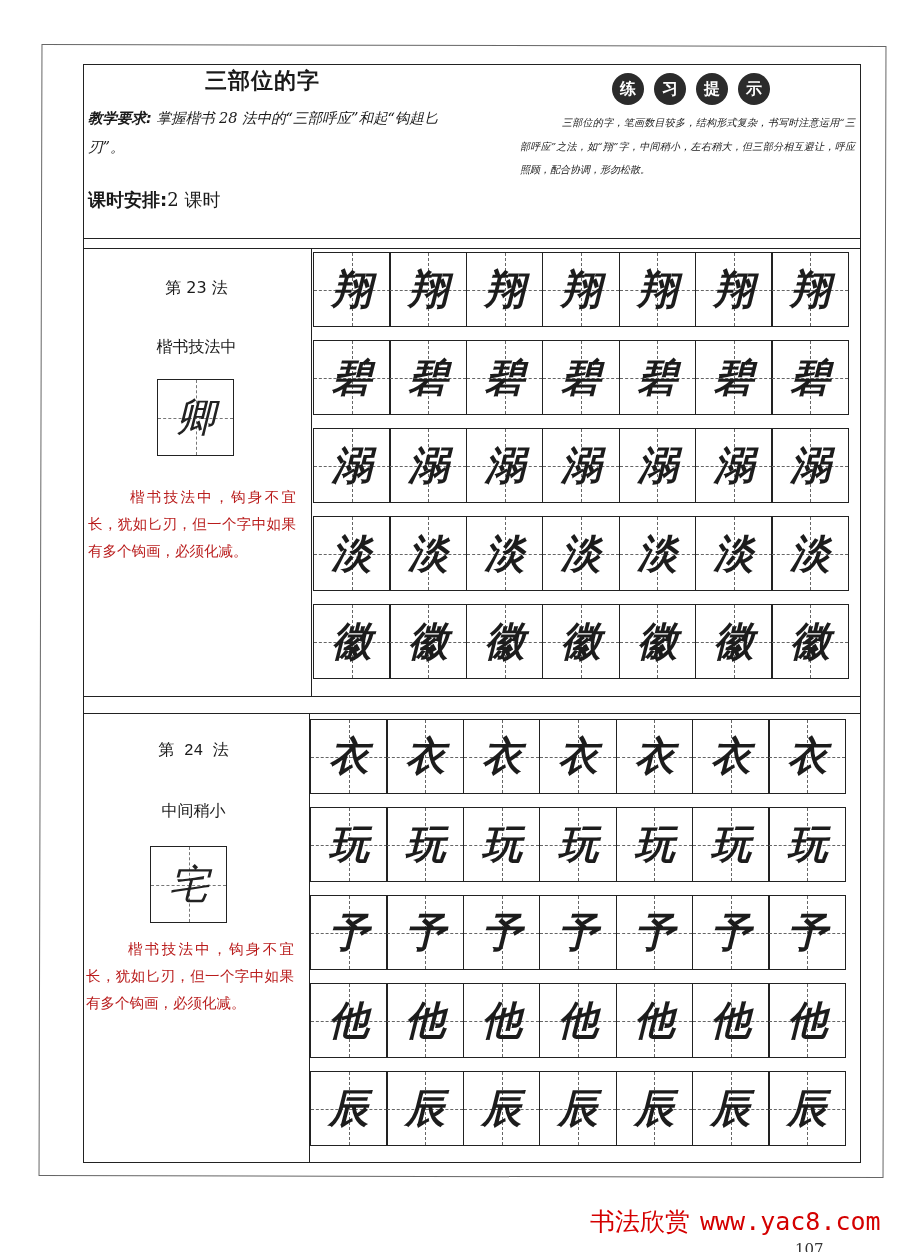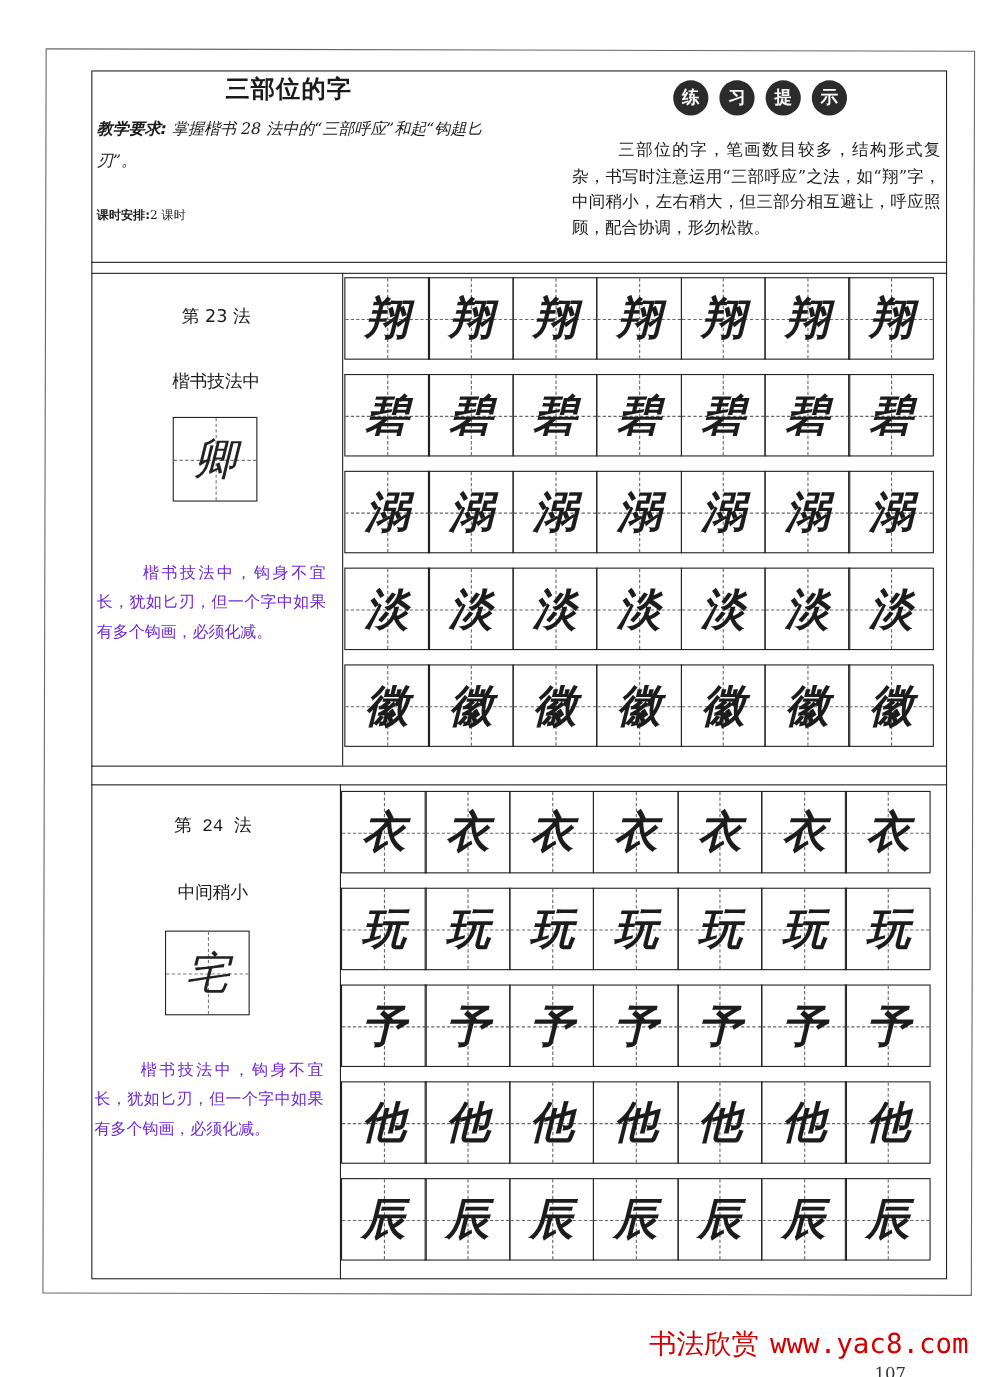--- a/index.html
+++ b/index.html
@@ -6,33 +6,33 @@
   body{width:912px;height:1252px;background:#ffffff;position:relative;overflow:hidden;
        font-family:"DejaVu Serif","Liberation Serif",serif;color:#1a1a1a;}
   .abs{position:absolute;}
   .outer-frame{left:40px;top:45px;width:845px;height:1132px;border:1px solid #666;box-sizing:border-box;transform:rotate(0.15deg);}
   .inner-frame{left:83px;top:64px;width:778px;height:1099px;border:1.5px solid #222;box-sizing:border-box;}
   .hline{height:0;border-top:1.5px solid #222;}
   .vline{width:0;border-left:1.5px solid #222;}
   .lesson-title{left:205px;top:66px;font-family:"DejaVu Sans","Liberation Sans",sans-serif;font-weight:bold;font-size:22px;letter-spacing:1px;}
   .req{left:88px;top:104px;width:370px;font-size:14.5px;line-height:29px;font-style:italic;}
   .req b,.sched b{font-family:"DejaVu Sans","Liberation Sans",sans-serif;font-weight:bold;}
-  .sched{left:88px;top:188px;font-size:11px;}
+  .sched{left:88px;top:188px;font-size:18px;}
   .tips-head{left:612px;top:73px;display:flex;gap:10px;}
   .tip-circle{width:32px;height:32px;border-radius:50%;background:#2b2b2b;color:#fff;font-family:"DejaVu Sans","Liberation Sans",sans-serif;
               font-weight:bold;font-size:16px;display:flex;align-items:center;justify-content:center;}
-  .tips-text{left:520px;top:125px;width:335px;font-size:15px;line-height:23.5px;text-indent:42px;text-align:justify;}
+  .tips-text{left:520px;top:111px;width:335px;font-size:10px;line-height:23.5px;text-indent:42px;text-align:justify;font-style:italic;}
   .rule-num{font-family:"DejaVu Sans","Liberation Sans",sans-serif;font-size:16px;width:227px;text-align:center;}
   .rule-name{font-family:"DejaVu Sans","Liberation Sans",sans-serif;font-size:16px;width:227px;text-align:center;}
   .example-box{width:77px;height:77px;border:1.5px solid #222;box-sizing:border-box;}
   .example-box .dh{position:absolute;left:0;right:0;top:50%;border-top:1px dashed #777;}
   .example-box .dv{position:absolute;top:0;bottom:0;left:50%;border-left:1px dashed #777;}
   .example-box .ch{position:absolute;inset:0;display:flex;align-items:center;justify-content:center;
                    font-family:"DejaVu Serif","Liberation Serif",serif;font-size:40px;font-style:italic;color:#222;}
-  .desc{width:208px;font-size:14.5px;line-height:27px;text-indent:42px;text-align:justify;color:#6d28d9;margin-top:24px;}
+  .desc{width:208px;font-size:14.5px;line-height:27px;text-indent:42px;text-align:justify;color:#b91c1c;}
   .grid-row{display:flex;height:75px;}
   .cell{width:77.7px;height:75px;border:1.3px solid #222;box-sizing:border-box;position:relative;margin-left:-1.3px;}
   .cell:first-child{margin-left:0;}
   .cell .dh{position:absolute;left:0;right:0;top:50%;border-top:1px dashed #666;}
   .cell .dv{position:absolute;top:0;bottom:0;left:50%;border-left:1px dashed #666;}
   .cell .ch{position:absolute;inset:0;display:flex;align-items:center;justify-content:center;
             font-family:"DejaVu Serif","Liberation Serif",serif;font-size:40px;font-style:italic;font-weight:bold;color:#1c1c1c;}
   .watermark{left:590px;top:1205px;font-size:25px;color:#d40000;font-family:"DejaVu Sans Mono","Liberation Mono",monospace;letter-spacing:0px;}
   .watermark .cn{font-family:"DejaVu Sans","Liberation Sans",sans-serif;margin-right:10px;}
   .page-num{left:795px;top:1240px;font-size:15px;color:#333;}

